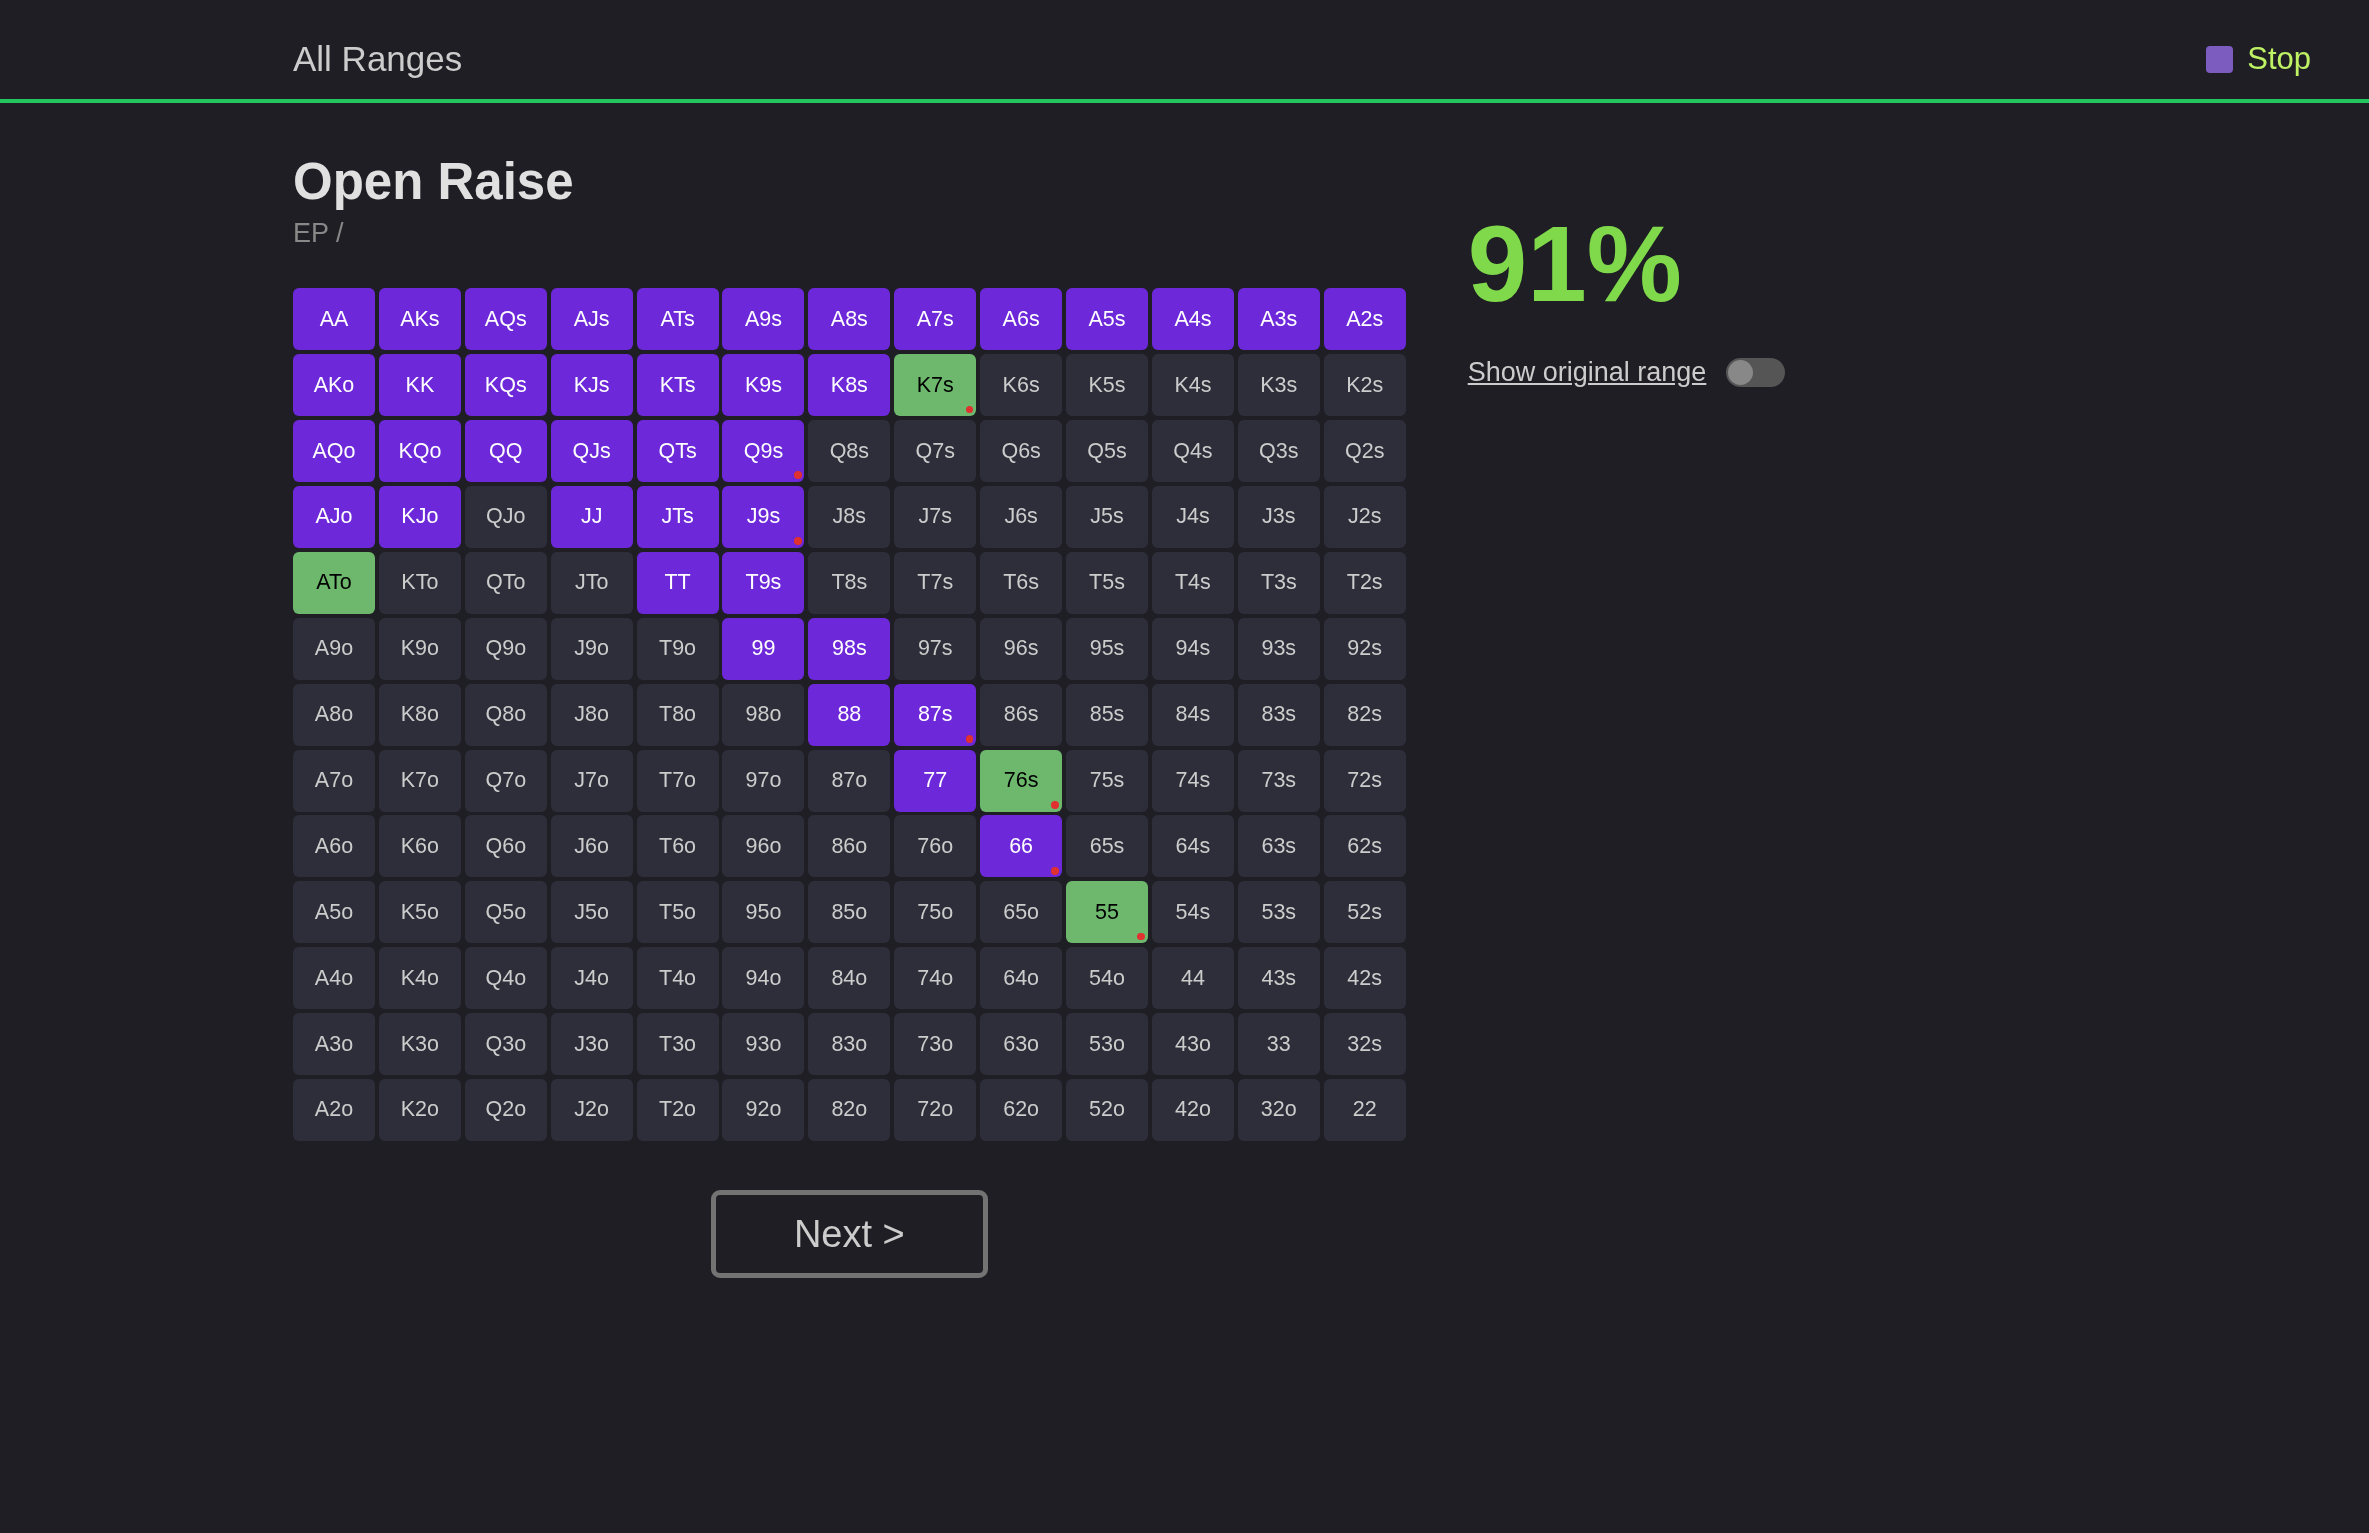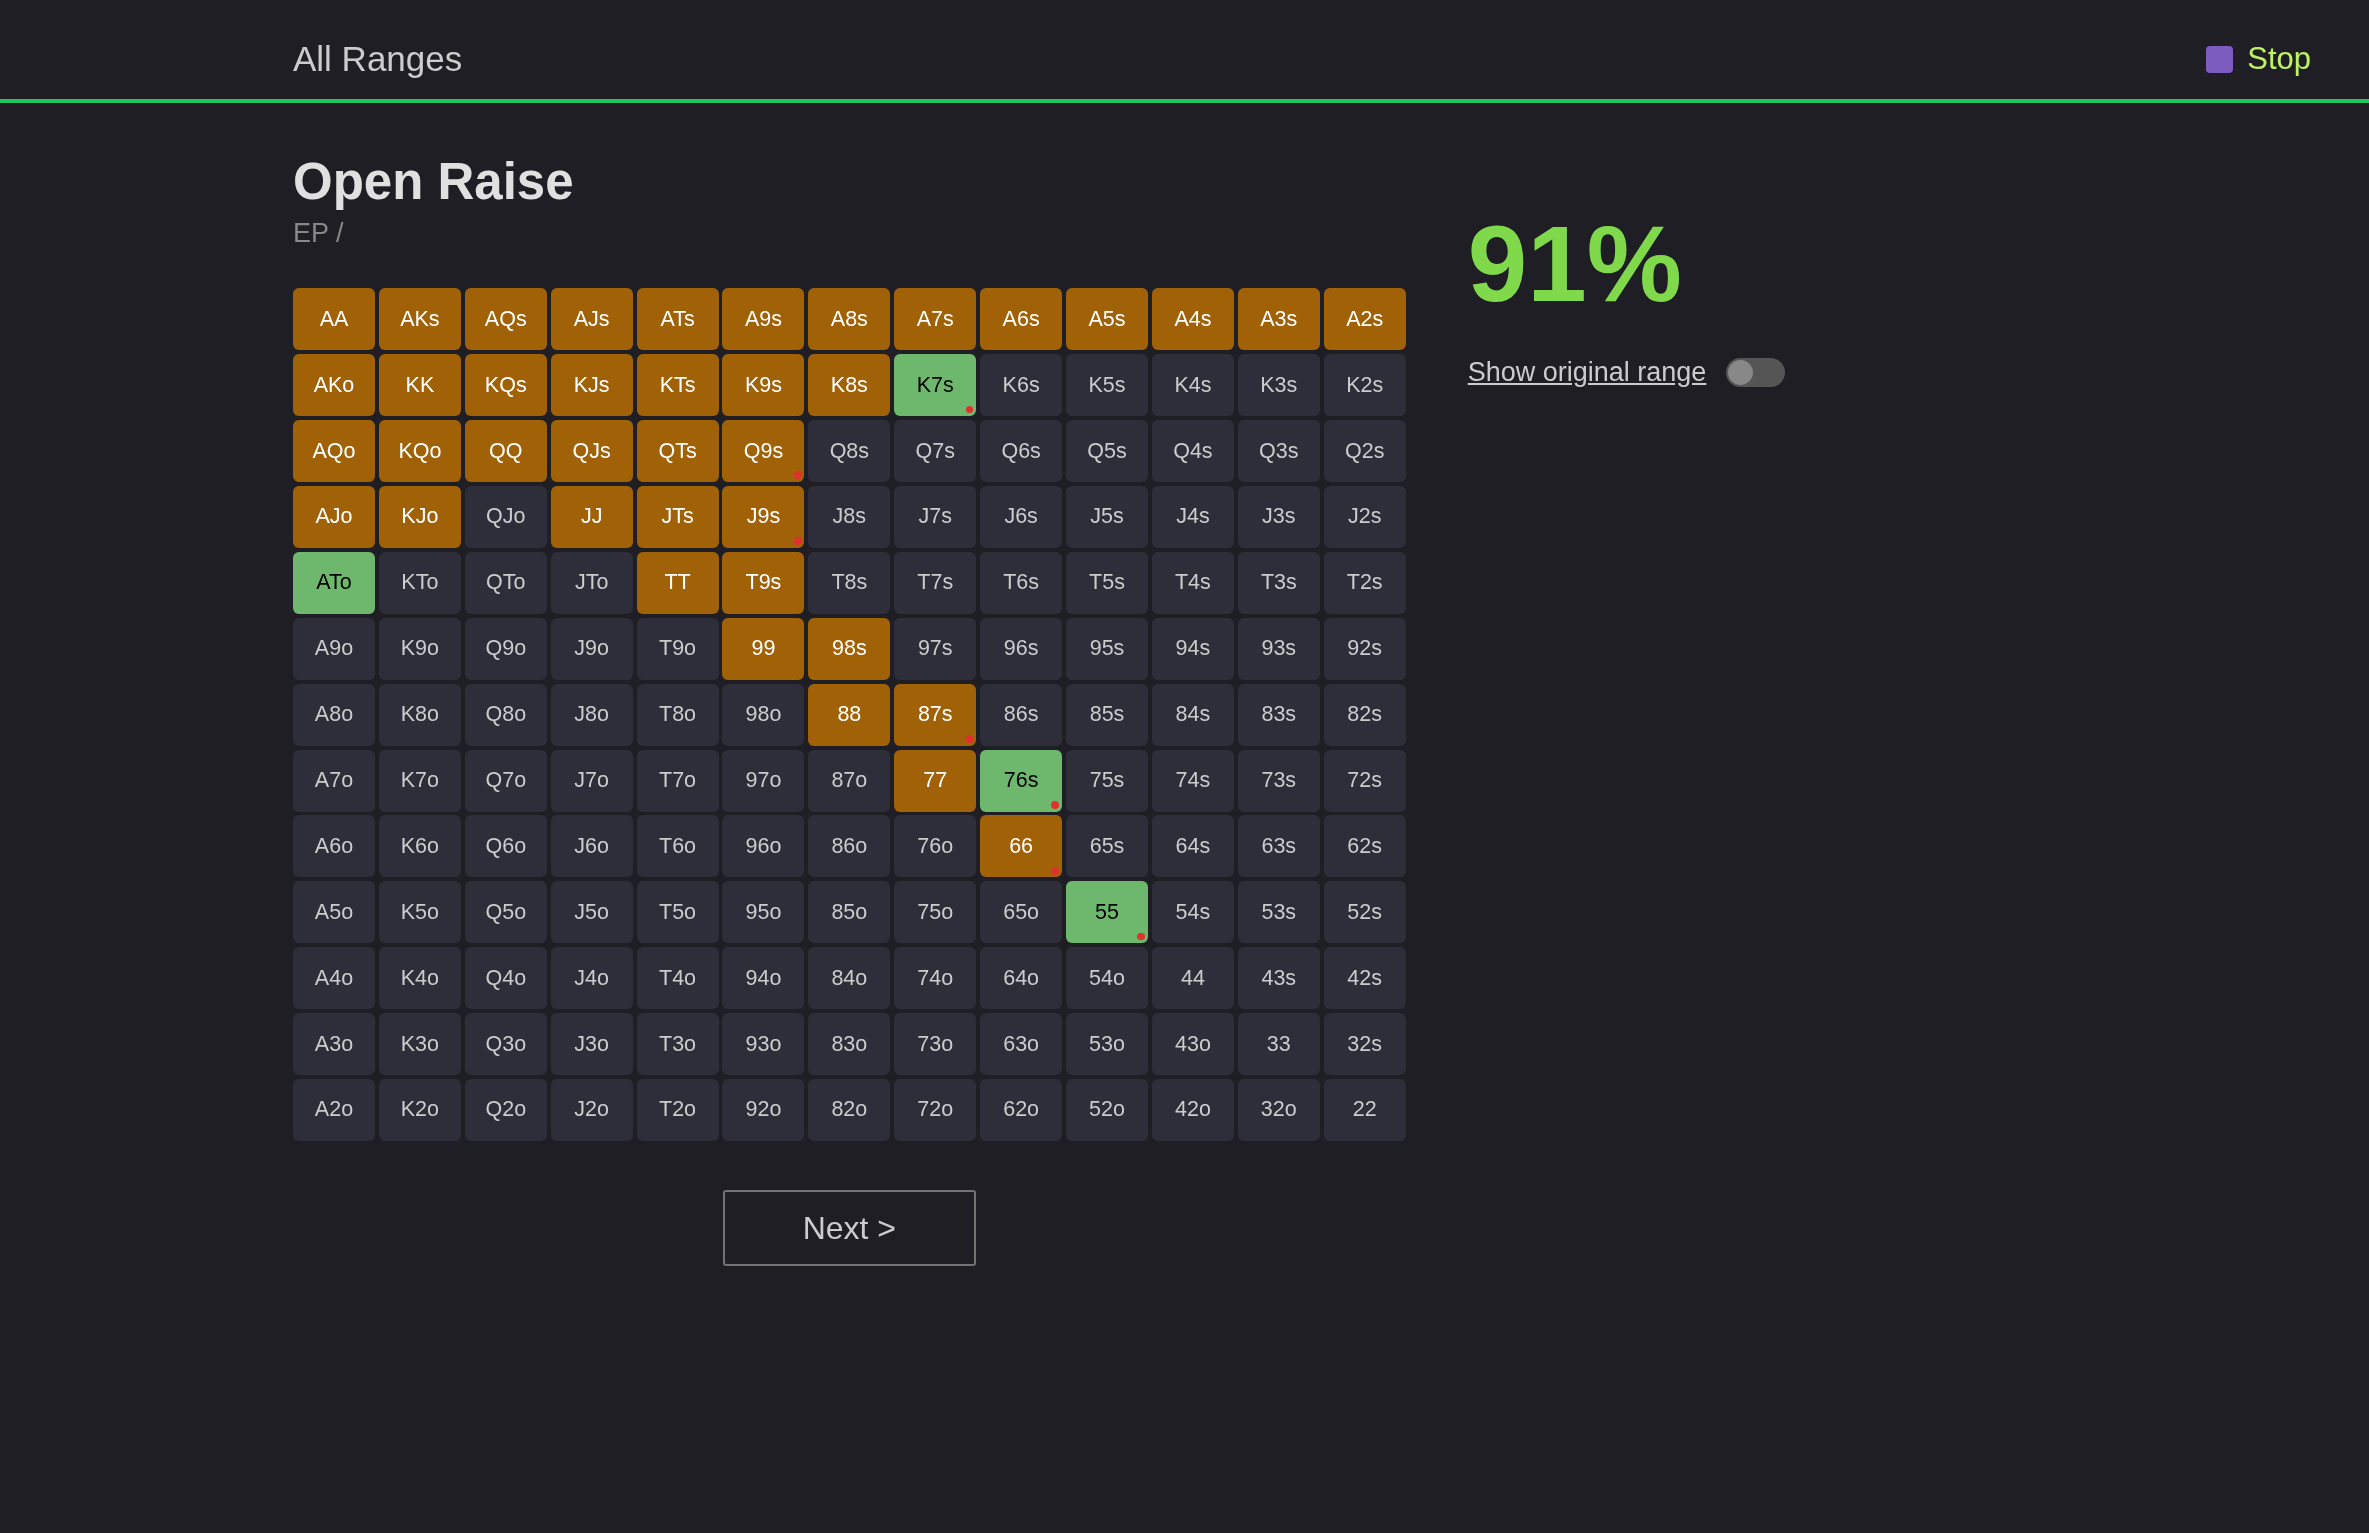--- a/index.html
+++ b/index.html
@@ -72,21 +72,21 @@
       border-radius: 5.9px;
       font-size: 21.5px;
       font-weight: 500;
       color: #ccc;
       background: #2e2e3a;
       position: relative;
       cursor: default;
       user-select: none;
     }
     .cell.pink {
-      background: #a16207;
+      background: #6d28d9;
       color: #fff;
     }
     .cell.green {
       background: #6db86d;
       color: #000000;
     }
     .cell .dot {
       position: absolute;
       bottom: 2.9px;
       right: 2.9px;
@@ -133,25 +133,25 @@
       left: 2px;
       transition: left 0.2s;
     }
     .footer {
       display: flex;
       justify-content: center;
       padding-top: 49px;
     }
     .next-btn {
       background: transparent;
-      border: 2px solid #737373;
-      color: #ccc;
-      font-size: 32px;
+      border: 5px solid #737373;
+      color: #ccc;
+      font-size: 38px;
       padding: 17.6px 78px;
-      border-radius: 3px;
+      border-radius: 9px;
       cursor: pointer;
     }
   </style>
 </head>
 <body>
 
 <div class="header">
   <span class="header-title">All Ranges</span>
   <button class="stop-btn">
     <span class="stop-icon"></span>

